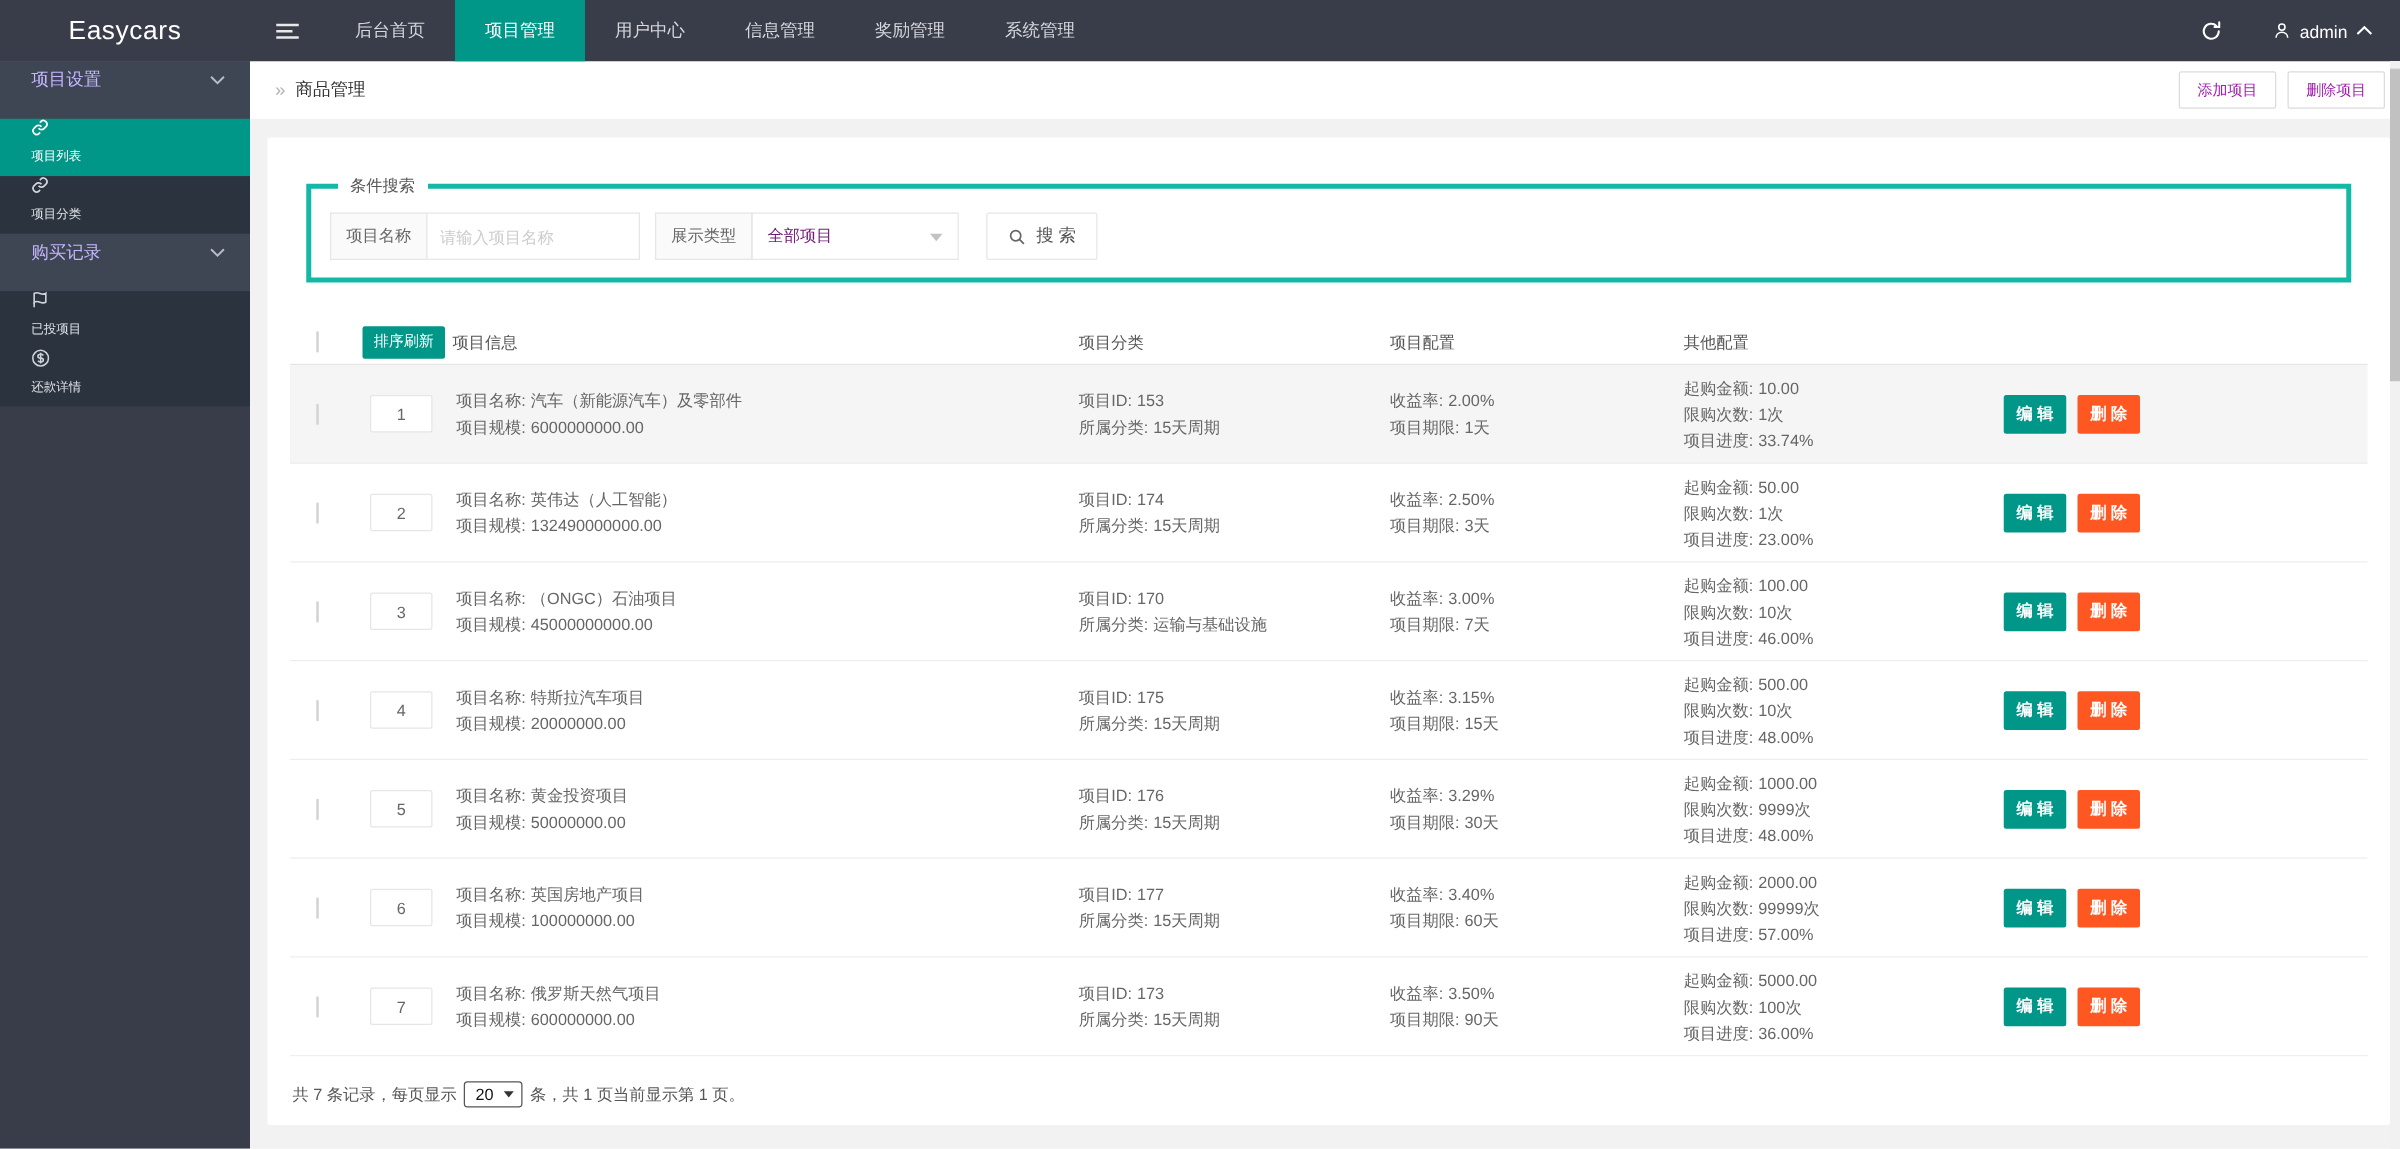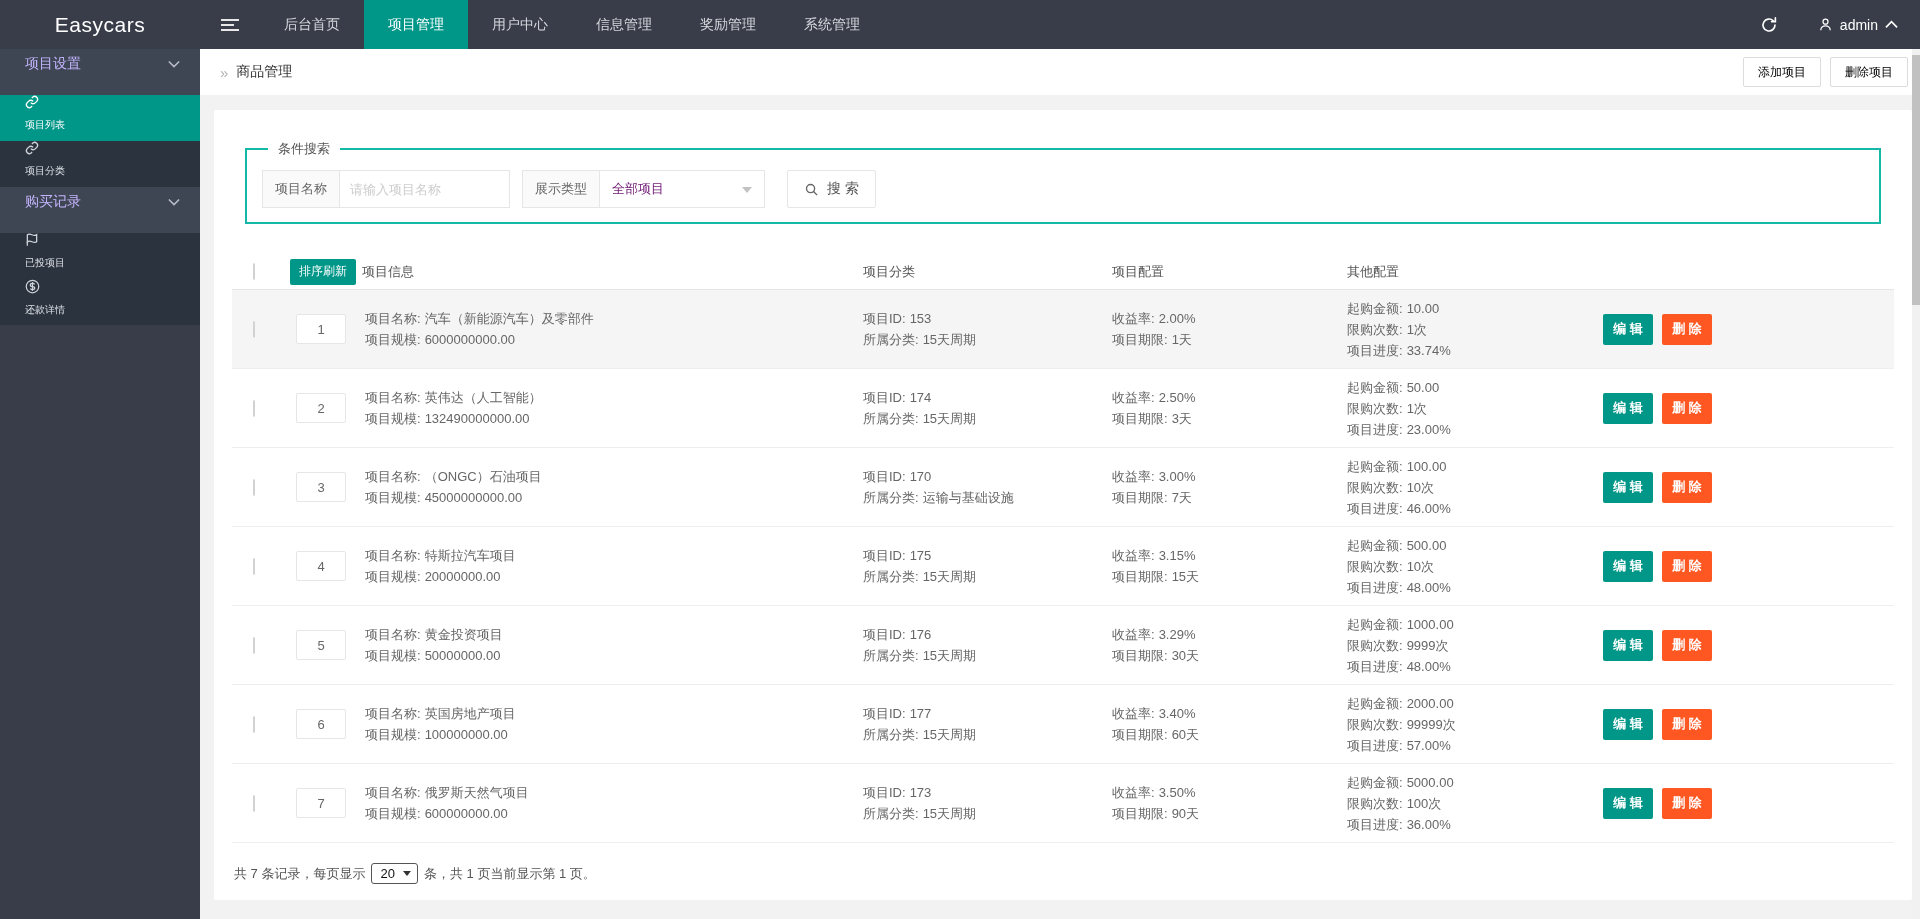--- a/index.html
+++ b/index.html
@@ -27,28 +27,28 @@
   .side-group .sg-label { flex:1; }
   .side-item { height:46px; display:flex; gap:9px; background:#2B333E; color:#dfe2e8; font-size:10px; padding:0 25px; cursor:pointer;flex-direction:column; }
   .side-item.active { background:#009688; color:#fff; }
   .main { flex:1; display:flex; flex-direction:column; min-width:0; }
 
   
   .crumbbar { height:46px; background:#fff; display:flex; align-items:center; padding:0 12px 0 20px; }
   .crumb-arrow { color:#b3b3b3; font-size:15px; margin-right:8px; }
   .crumb-title { color:#333; font-size:14px; }
   .crumb-actions { margin-left:auto; display:flex; gap:9px; }
-  .ghost-btn { height:30px; padding:0 14px; background:#fff; border:1px solid #dcdcdc; border-radius:2px; color:#000000; font-size:12px; cursor:pointer; font-family:inherit; }
+  .ghost-btn { height:30px; padding:0 14px; background:#fff; border:1px solid #dcdcdc; border-radius:2px; color:#a21caf; font-size:12px; cursor:pointer; font-family:inherit; }
 
   
   .content { flex:1; padding:15px 8px 19px 14px; overflow:hidden; }
   .card { background:#fff; border-radius:2px; height:790px; padding:26px 18px 0; }
 
   
-  .search-set { border:2px solid #14b8a6; margin:4px 13px 0; padding:12px 15px 14px; }
+  .search-set { border:4px solid #14b8a6; margin:4px 13px 0; padding:12px 15px 14px; }
   .search-set legend { font-size:13px; color:#555; padding:0 10px; margin-left:6px; }
   .search-row { display:flex; align-items:center; }
   .fld-label { height:38px; display:flex; align-items:center; padding:0 12px; border:1px solid #e6e6e6; background:#fafafa; color:#666; font-size:13px; white-space:nowrap; }
   .fld-input { height:38px; width:171px; border:1px solid #e6e6e6; margin-left:-1px; padding:0 10px; font-size:13px; color:#666; outline:none; font-family:inherit; }
   .fld-input::placeholder { color:#ccc; }
   .gap12 { width:12px; } .gap20 { width:22px; }
   .select-box { height:38px; width:166px; border:1px solid #e6e6e6; margin-left:-1px; display:flex; align-items:center; padding:0 12px; font-size:13px; color:#701a75; cursor:pointer; position:relative; }
   .select-caret { position:absolute; right:12px; top:16px; width:0; height:0; border-left:5px solid transparent; border-right:5px solid transparent; border-top:6px solid #c2c2c2; }
   .search-btn { height:38px; padding:0 16px; border:1px solid #e6e6e6; background:#fff; border-radius:2px; display:flex; align-items:center; gap:8px; font-size:14px; color:#555; cursor:pointer; font-family:inherit; }
 

